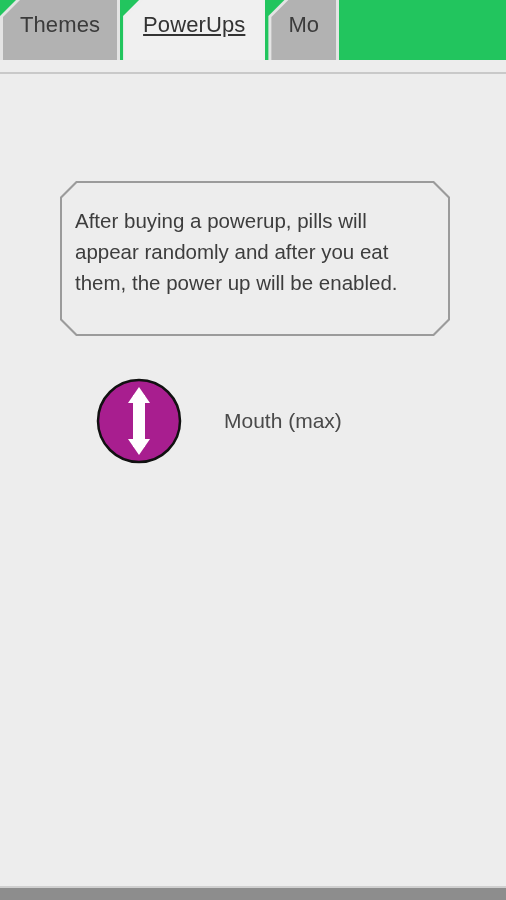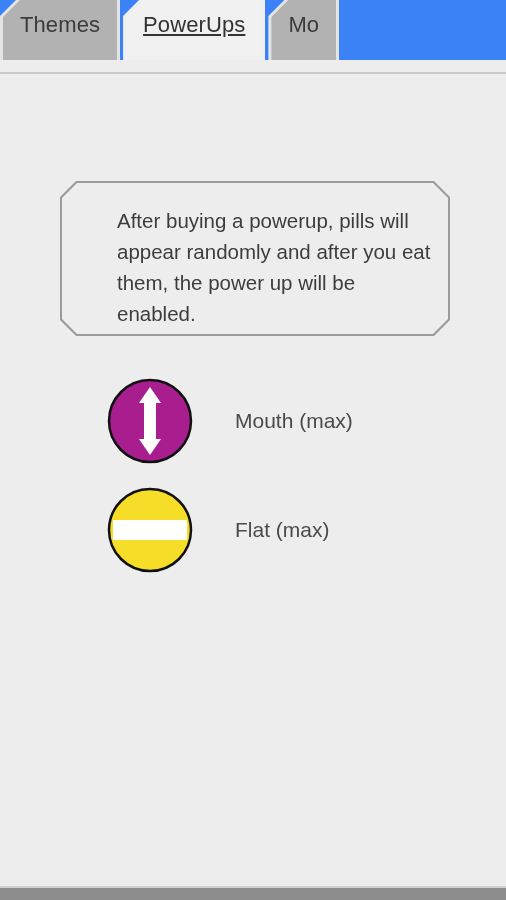--- a/index.html
+++ b/index.html
@@ -12,21 +12,21 @@
   #app {
     position:relative;
     width:506px; height:900px;
     background:#ededed;
   }
 
   
   #tabbar {
     position:absolute; left:0; top:0;
     width:506px; height:60px;
-    background:#3b82f6;
+    background:#22c55e;
     display:flex;
     align-items:flex-end;
     overflow:hidden;
   }
   .tab {
     position:relative;
     height:70px;
     margin-right:3px;
     display:flex;
     align-items:center;
@@ -95,36 +95,34 @@
     -webkit-clip-path: polygon(15px 0, calc(100% - 15px) 0, 100% 15px, 100% calc(100% - 15px), calc(100% - 15px) 100%, 15px 100%, 0 calc(100% - 15px), 0 15px);
     clip-path: polygon(15px 0, calc(100% - 15px) 0, 100% 15px, 100% calc(100% - 15px), calc(100% - 15px) 100%, 15px 100%, 0 calc(100% - 15px), 0 15px);
   }
   #infobox-text {
     position:absolute;
     left:15px; top:24px;
     right:14px;
     font-size:20.5px;
     line-height:31px;
     color:#3d3d3d;
-    margin-left:42px;
   }
 
   
   #powerup-list {
     position:absolute;
     left:0; top:292px;
     width:506px;
   }
   .powerup-row {
     position:relative;
     height:109px;
     display:flex;
     align-items:center;
     cursor:pointer;
-    padding-left:11px;
   }
   .powerup-icon {
     position:relative;
     margin-left:96px;
     width:86px; height:86px;
     flex:none;
   }
   .powerup-icon svg { display:block; width:86px; height:86px; }
   .powerup-label {
     margin-left:42px;
@@ -193,29 +191,20 @@
               <rect x="37" y="17" width="12" height="52"></rect>
               <polygon points="43,9 32,25 54,25"></polygon>
               <polygon points="43,77 32,61 54,61"></polygon>
             </g>
           </svg>
         </div>
         <span class="powerup-label">Mouth (max)</span>
       </div>
 
 
-      <div class="powerup-row">
-        <div class="powerup-icon">
-          <svg viewBox="0 0 86 86" xmlns="http://www.w3.org/2000/svg">
-            <circle cx="43" cy="43" r="41" fill="#F5DD28" stroke="#111111" stroke-width="2.5"></circle>
-            <rect x="6" y="33" width="74" height="20" fill="#ffffff"></rect>
-          </svg>
-        </div>
-        <span class="powerup-label">Flat (max)</span>
-      </div>
 
 
     </div>
   </div>
 
   <div id="bottom-sep"></div>
   <div id="bottom-bar"></div>
 
 </div>
 

